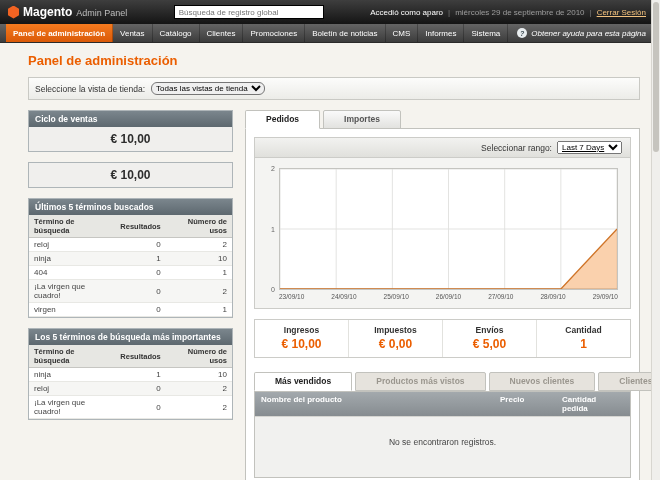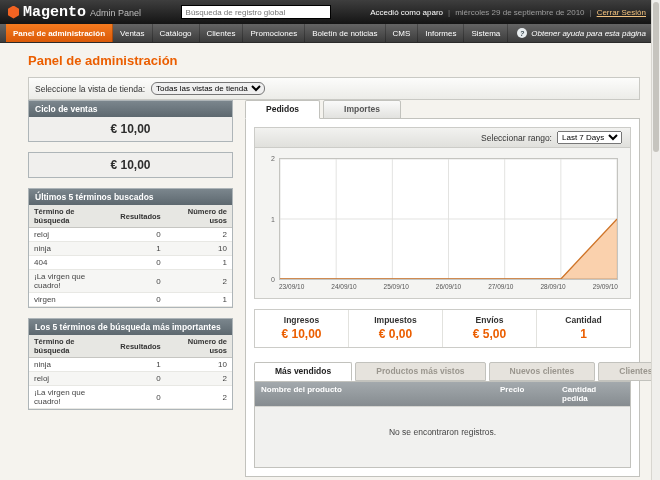--- a/index.html
+++ b/index.html
@@ -3,40 +3,40 @@
 <meta charset="utf-8">
 <style>
   *{margin:0;padding:0;box-sizing:border-box;}
   html,body{width:660px;height:480px;}
   body{font-family:"Liberation Sans",sans-serif;background:#f5f3ee;overflow:hidden;position:relative;color:#333;}
 
   
   .topbar{height:24px;background:linear-gradient(#3e3e3e,#141414);display:flex;align-items:center;padding:0 14px 0 8px;gap:8px;}
   .logo{display:flex;align-items:center;gap:4px;white-space:nowrap;}
   .logo-icon{width:11px;height:13px;background:#f26322;clip-path:polygon(50% 0,100% 25%,100% 75%,50% 100%,0 75%,0 25%);display:inline-block;}
-  .logo-text{color:#fff;font-weight:bold;font-size:15px;font-family:Liberation Mono, monospace;}
+  .logo-text{color:#fff;font-weight:bold;font-size:12px;}
   .logo-sub{color:#bdbdbd;font-size:9px;position:relative;top:1px;}
   .search-wrap{flex:1;display:flex;justify-content:center;}
   .global-search{width:150px;height:14px;font-size:8px;padding:1px 4px;border:1px solid #000;background:#fff;color:#555;font-family:inherit;}
   .user-info{display:flex;align-items:center;gap:5px;font-size:8px;color:#fff;white-space:nowrap;}
   .user-info .sep{color:#777;}
   .user-info .date{color:#9c9c9c;}
   .logout{color:#f3c27e;text-decoration:underline;cursor:pointer;}
 
   
   .nav{height:19px;background:linear-gradient(#646464,#3c3c3c);display:flex;align-items:stretch;padding:0 6px;border-bottom:1px solid #2a2a2a;}
   .nav-item{display:flex;align-items:center;padding:0 7px;font-size:8px;color:#fff;cursor:pointer;border-right:1px solid rgba(0,0,0,.25);text-decoration:none;white-space:nowrap;}
   .nav-item.active{background:linear-gradient(#f47a1f,#da5907);font-weight:bold;}
   .nav-help{margin-left:auto;display:flex;align-items:center;gap:4px;font-size:8px;color:#fff;cursor:pointer;white-space:nowrap;padding-right:8px;font-style:italic;}
   .help-icon{width:10px;height:10px;border-radius:50%;background:#e9edef;color:#44525a;font-size:7px;font-weight:bold;display:flex;align-items:center;justify-content:center;}
 
   
   .content{padding:8px 20px 0 28px;}
   .page-title{color:#eb5e00;font-size:13px;font-weight:bold;margin:2px 0 9px;}
-  .store-switcher{display:flex;align-items:center;gap:6px;font-size:8.5px;background:linear-gradient(#fcfcfb,#ecece8);border:1px solid #c9c9c4;padding:4px 6px;}
+  .store-switcher{display:flex;align-items:center;gap:6px;font-size:8.5px;background:linear-gradient(#fcfcfb,#ecece8);border:1px solid #c9c9c4;padding:4px 6px;margin-bottom:10px;}
   .store-switcher select{font-size:8px;font-family:inherit;border-radius:6px;}
   .columns{display:flex;gap:12px;align-items:flex-start;}
   .col-left{width:205px;flex:none;}
   .col-right{flex:1;min-width:0;}
 
   
   .dash-box{border:1px solid #aeb5b8;margin-bottom:10px;background:#fff;}
   .dash-box-head{background:linear-gradient(#7b868d,#5d686f);color:#fff;font-size:8.5px;font-weight:bold;padding:3px 6px;}
   .dash-box-value{background:#f0efed;text-align:center;font-size:12px;font-weight:bold;color:#2d2d2d;padding:5px 6px;}
   .dash-table{width:100%;border-collapse:collapse;font-size:8px;}
@@ -48,21 +48,21 @@
   
   .tabs{display:flex;gap:3px;position:relative;z-index:2;margin-bottom:-1px;}
   .tab{padding:3px 20px 4px;font-size:8.5px;font-weight:bold;color:#555;background:linear-gradient(#fafafa,#e2e2df);border:1px solid #c2c2bd;border-radius:2px 2px 0 0;cursor:pointer;text-decoration:none;white-space:nowrap;}
   .tab.active{background:#fff;border-bottom:1px solid #fff;color:#222;}
   .tab.disabled{background:#e6e3dd;color:#9a968e;}
   .panel{background:#fff;border:1px solid #c2c2bd;padding:8px;position:relative;z-index:1;}
 
   
   .chart-wrap{border:1px solid #ccccc8;background:#f4f4f2;}
   .range-bar{display:flex;justify-content:flex-end;align-items:center;gap:5px;padding:3px 8px;font-size:8.5px;color:#333;background:linear-gradient(#f2f2f0,#e0e0dc);border-bottom:1px solid #ccccc8;}
-  .range-bar select{font-size:8px;font-family:inherit;}
+  .range-bar select{font-size:8px;font-family:inherit;text-decoration:underline;}
   .chart-area{position:relative;padding:10px 12px 0 24px;}
   .plot{position:relative;background:#fff;border:1px solid #c4c4c0;height:122px;}
   .plot svg{display:block;width:100%;height:100%;}
   .y-ticks{position:absolute;left:6px;top:7px;height:128px;display:flex;flex-direction:column;justify-content:space-between;font-size:7px;color:#666;text-align:right;width:14px;}
   .x-ticks{display:flex;justify-content:space-between;font-size:6.5px;color:#555;padding:3px 0 8px;}
 
   
   .stats-row{display:flex;border:1px solid #ccccc8;margin:10px 0 14px;background:#fff;}
   .stat{flex:1;text-align:center;padding:5px 4px 6px;border-left:1px solid #e2e2de;}
   .stat:first-child{border-left:none;}

